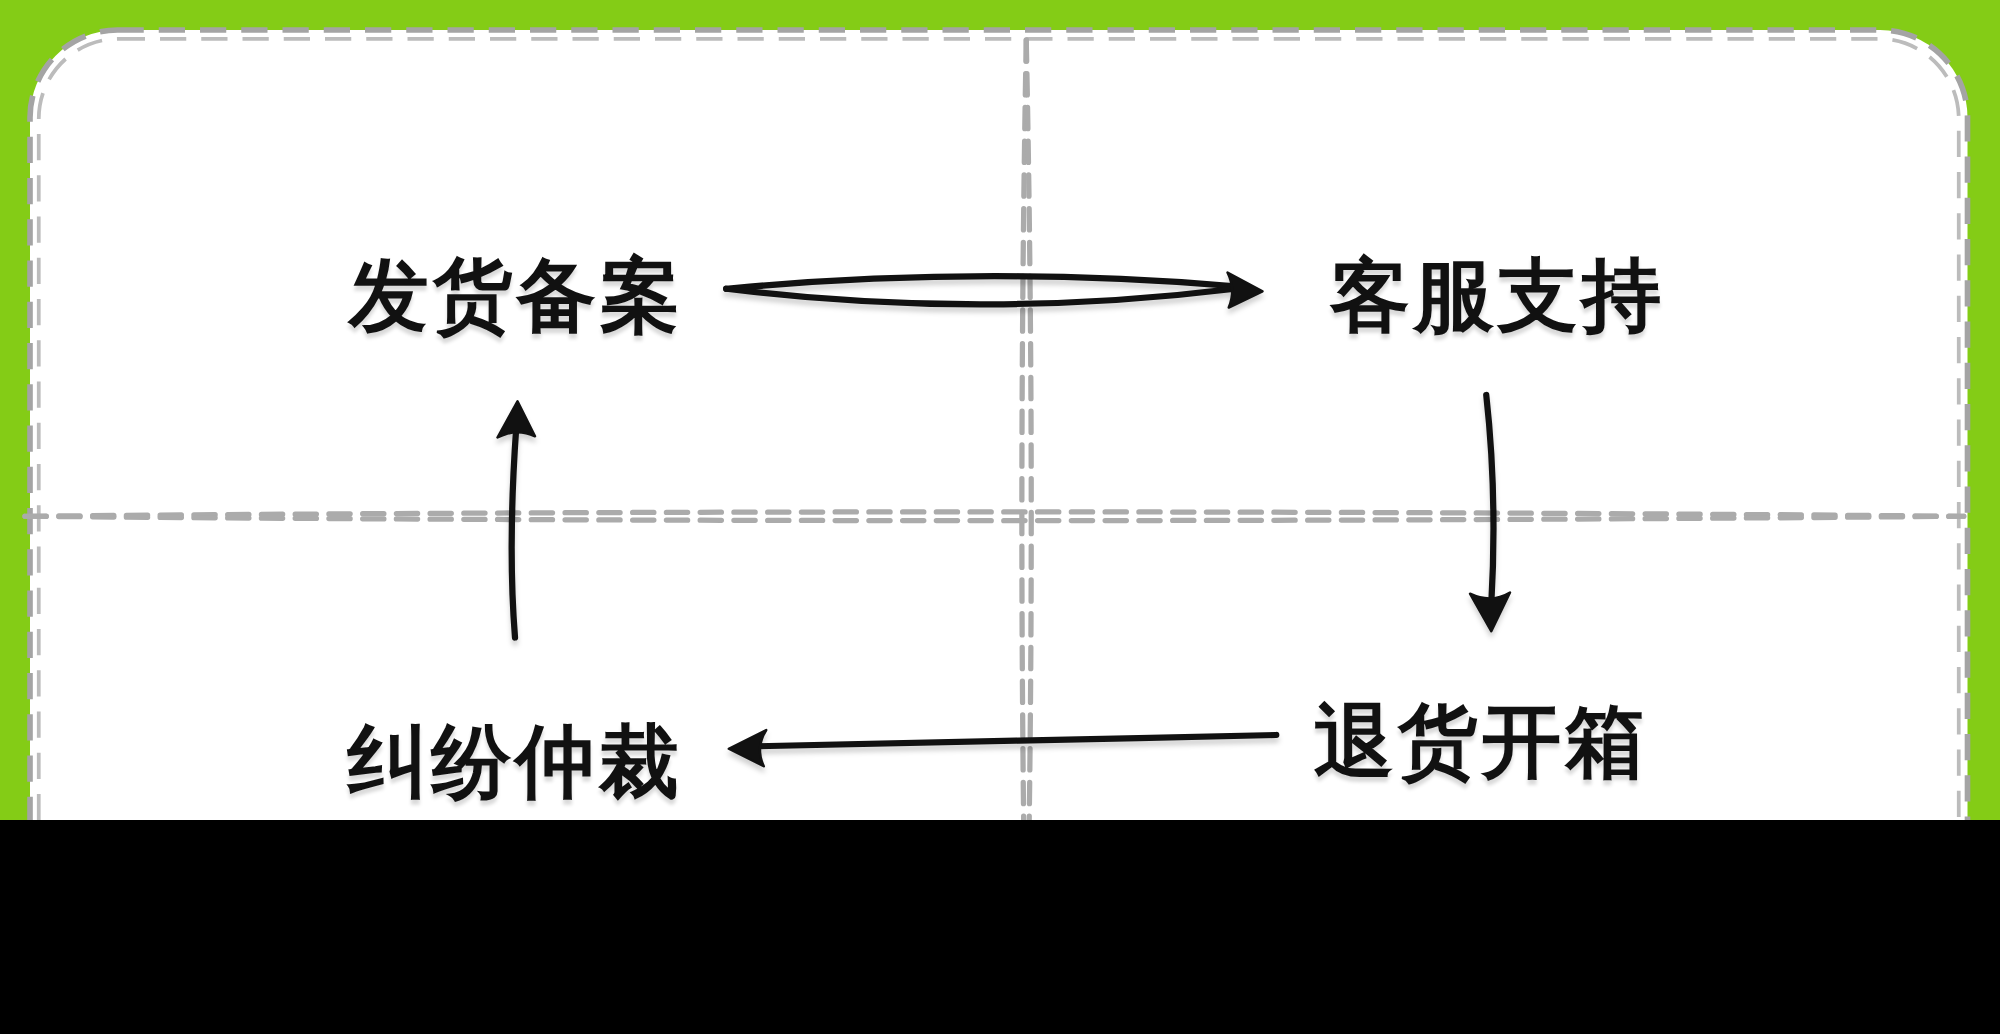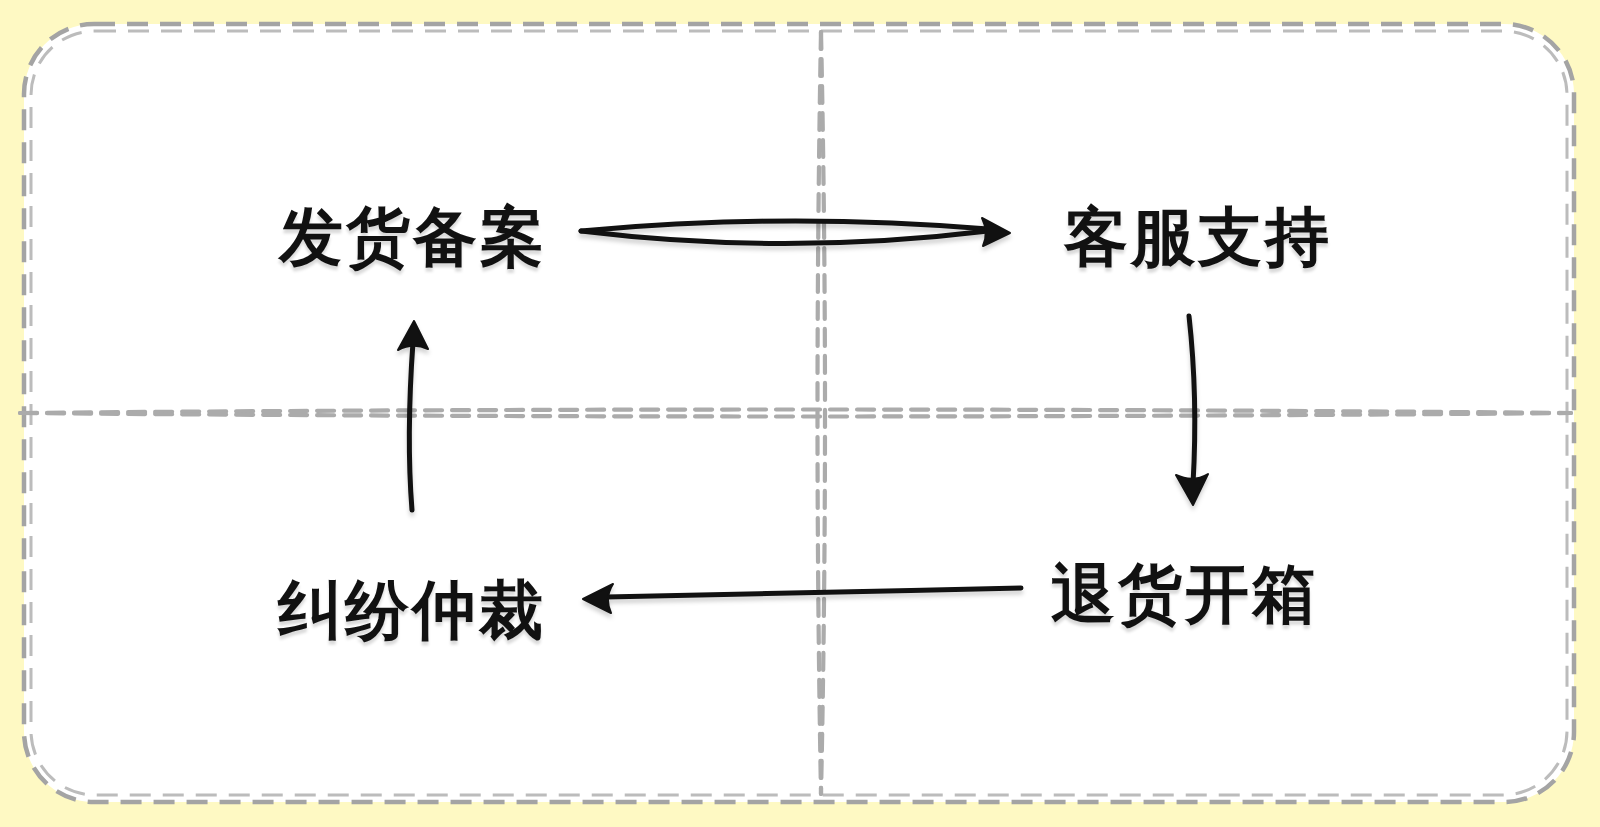--- a/index.html
+++ b/index.html
@@ -3,22 +3,22 @@
 <meta charset="utf-8">
 <style>
   html, body {
     margin: 0;
     padding: 0;
     background: #000000;
   }
   .stage {
     position: relative;
     width: 1600px;
-    height: 827px;
-    background: #fef9c3;
+    height: 656px;
+    background: #84cc16;
     overflow: hidden;
     font-family: "DejaVu Sans", sans-serif;
   }
   .layer {
     position: absolute;
     left: 0;
     top: 0;
   }
   .panel-fill {
     fill: #ffffff;

